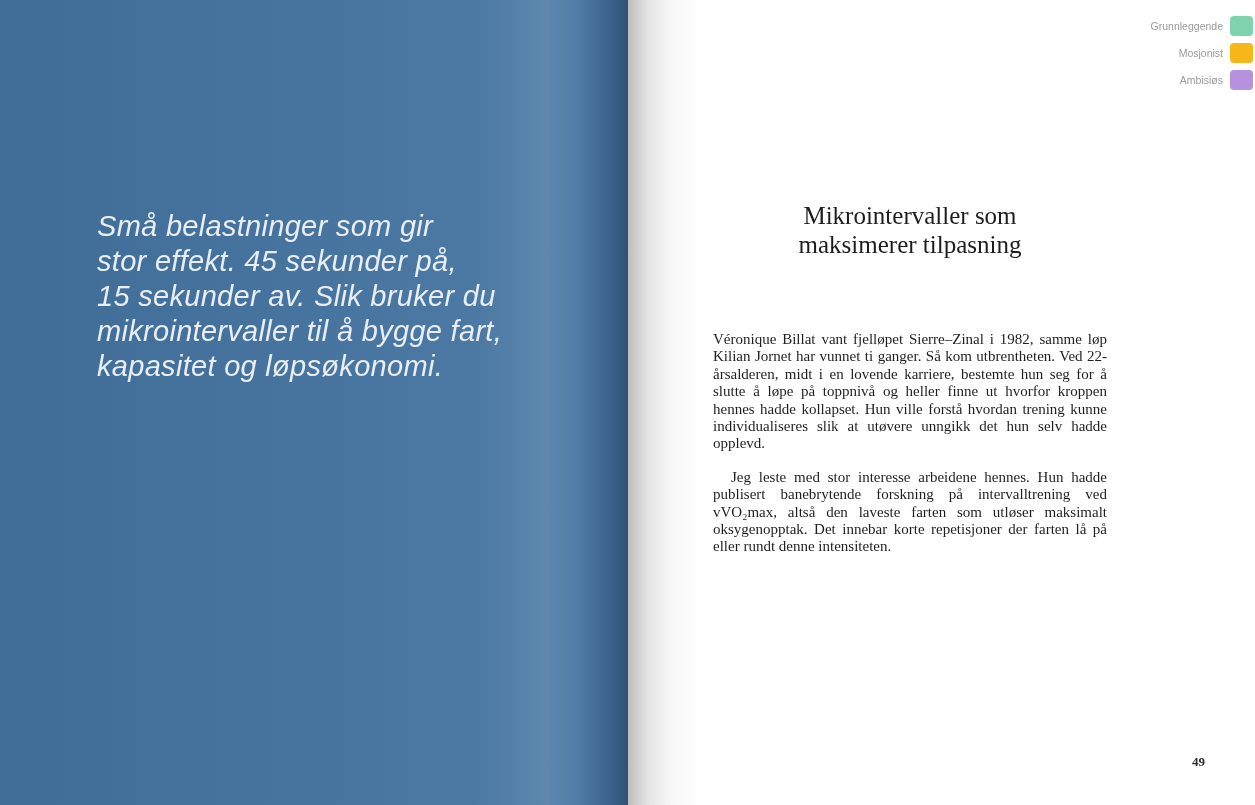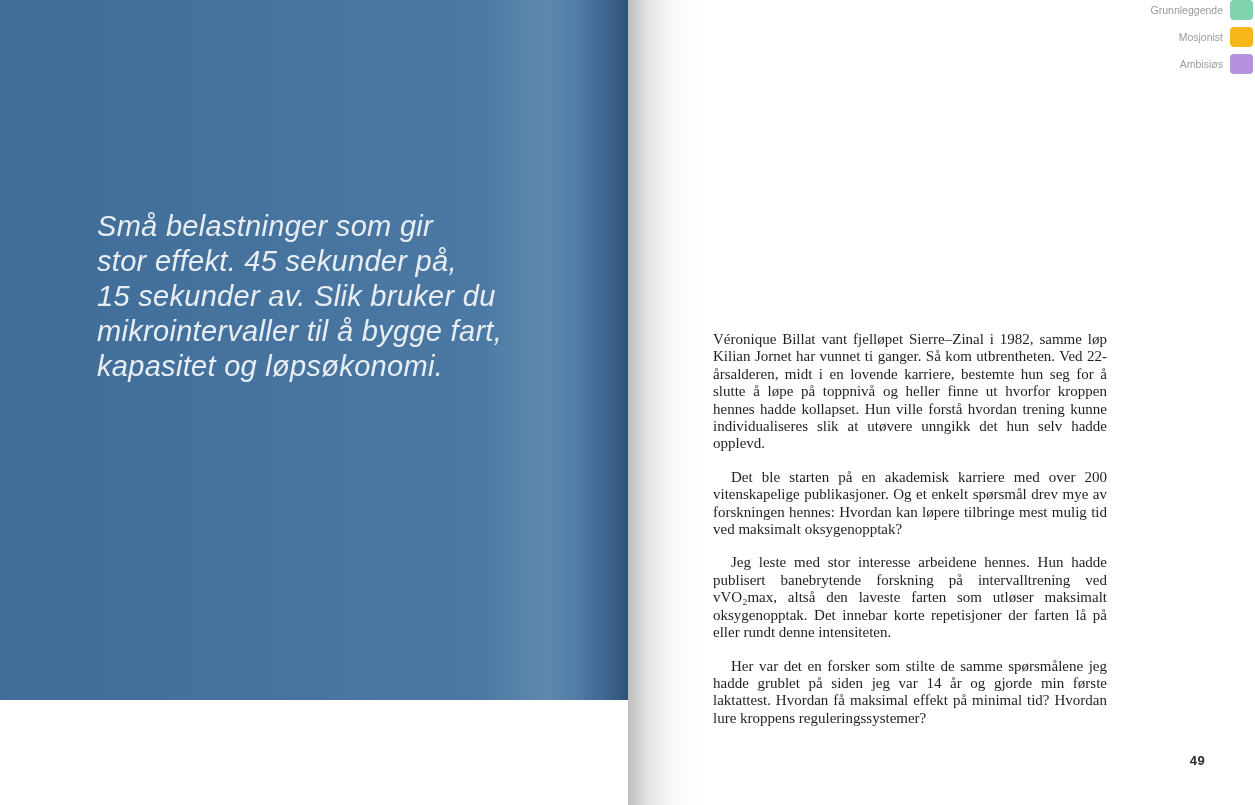--- a/index.html
+++ b/index.html
@@ -8,21 +8,21 @@
     position: relative;
     overflow: hidden;
     background: #ffffff;
     font-family: "Liberation Serif", serif;
   }
 
   
   .left-page {
     position: absolute;
     left: 0; top: 0;
-    width: 628px; height: 700px;
+    width: 628px; height: 805px;
     background: linear-gradient(to right,
       #3f6d97 0%,
       #45739d 40%,
       #4b79a3 76%,
       #5e88ae 87%,
       #507ca6 92%,
       #3a6089 97.5%,
       #2e5276 100%);
   }
   .pull-quote {
@@ -53,21 +53,21 @@
       rgba(40,40,40,0.30) 0%,
       rgba(70,70,70,0.14) 28%,
       rgba(120,120,120,0.05) 60%,
       rgba(255,255,255,0) 100%);
     pointer-events: none;
   }
 
   
   .legend {
     position: absolute;
-    top: 0; right: 2px; margin-left: 36px;
+    top: 16px; right: 2px; margin-left: 36px;
   }
   .legend-row {
     display: flex;
     align-items: center;
     justify-content: flex-end;
     height: 20px;
     margin-bottom: 7px;
   }
   .legend-label {
     font-family: "Liberation Sans", sans-serif;
@@ -131,21 +131,21 @@
     font-size: 15px;
     line-height: 17.4px;
     text-align: justify;
     color: #1f1f1f;
   }
   .article p + p { text-indent: 18px; }
 
   .page-number {
     position: absolute;
     right: 50px; top: 754px;
-    font-family: Liberation Mono, monospace;
+    font-family: Liberation Serif, serif;
     font-size: 13px;
     font-weight: bold;
     color: #2f2f2f;
   }
 </style>
 </head>
 <body>
 
 <div class="left-page">
   <div class="pull-quote">Små belastninger som gir
@@ -168,22 +168,22 @@
       <span class="legend-swatch" style="background-color: rgb(248, 183, 24);"></span>
     </div>
     <div class="legend-row">
       <span class="legend-label">Ambisiøs</span>
       <span class="legend-swatch" style="background-color: rgb(182, 145, 222);"></span>
     </div>
   </div>
 
 
 
+  <div class="content-col chapter-subtitle">Mikrointervaller som
+maksimerer tilpasning</div>
 
   <div class="content-col article">
     <p>Véronique Billat vant fjelløpet Sierre–Zinal i 1982, samme løp Kilian Jornet har vunnet ti ganger. Så kom utbrentheten. Ved 22-årsalderen, midt i en lovende karriere, bestemte hun seg for å slutte å løpe på toppnivå og heller finne ut hvorfor kroppen hennes hadde kollapset. Hun ville forstå hvordan trening kunne individualiseres slik at utøvere unngikk det hun selv hadde opplevd.</p>
-    <p>Det ble starten på en akademisk karriere med over 200 vitenskapelige publikasjoner. Og et enkelt spørsmål drev mye av forskningen hennes: Hvordan kan løpere tilbringe mest mulig tid ved maksimalt oksygenopptak?</p>
     <p>Jeg leste med stor interesse arbeidene hennes. Hun hadde publisert banebrytende forskning på intervalltrening ved vVO₂max, altså den laveste farten som utløser maksimalt oksygenopptak. Det innebar korte repetisjoner der farten lå på eller rundt denne intensiteten.</p>
-    <p>Her var det en forsker som stilte de samme spørsmålene jeg hadde grublet på siden jeg var 14 år og gjorde min første laktattest. Hvordan få maksimal effekt på minimal tid? Hvordan lure kroppens reguleringssystemer?</p>
   </div>
 
   <div class="page-number">49</div>
 </div>
 
 </body></html>

